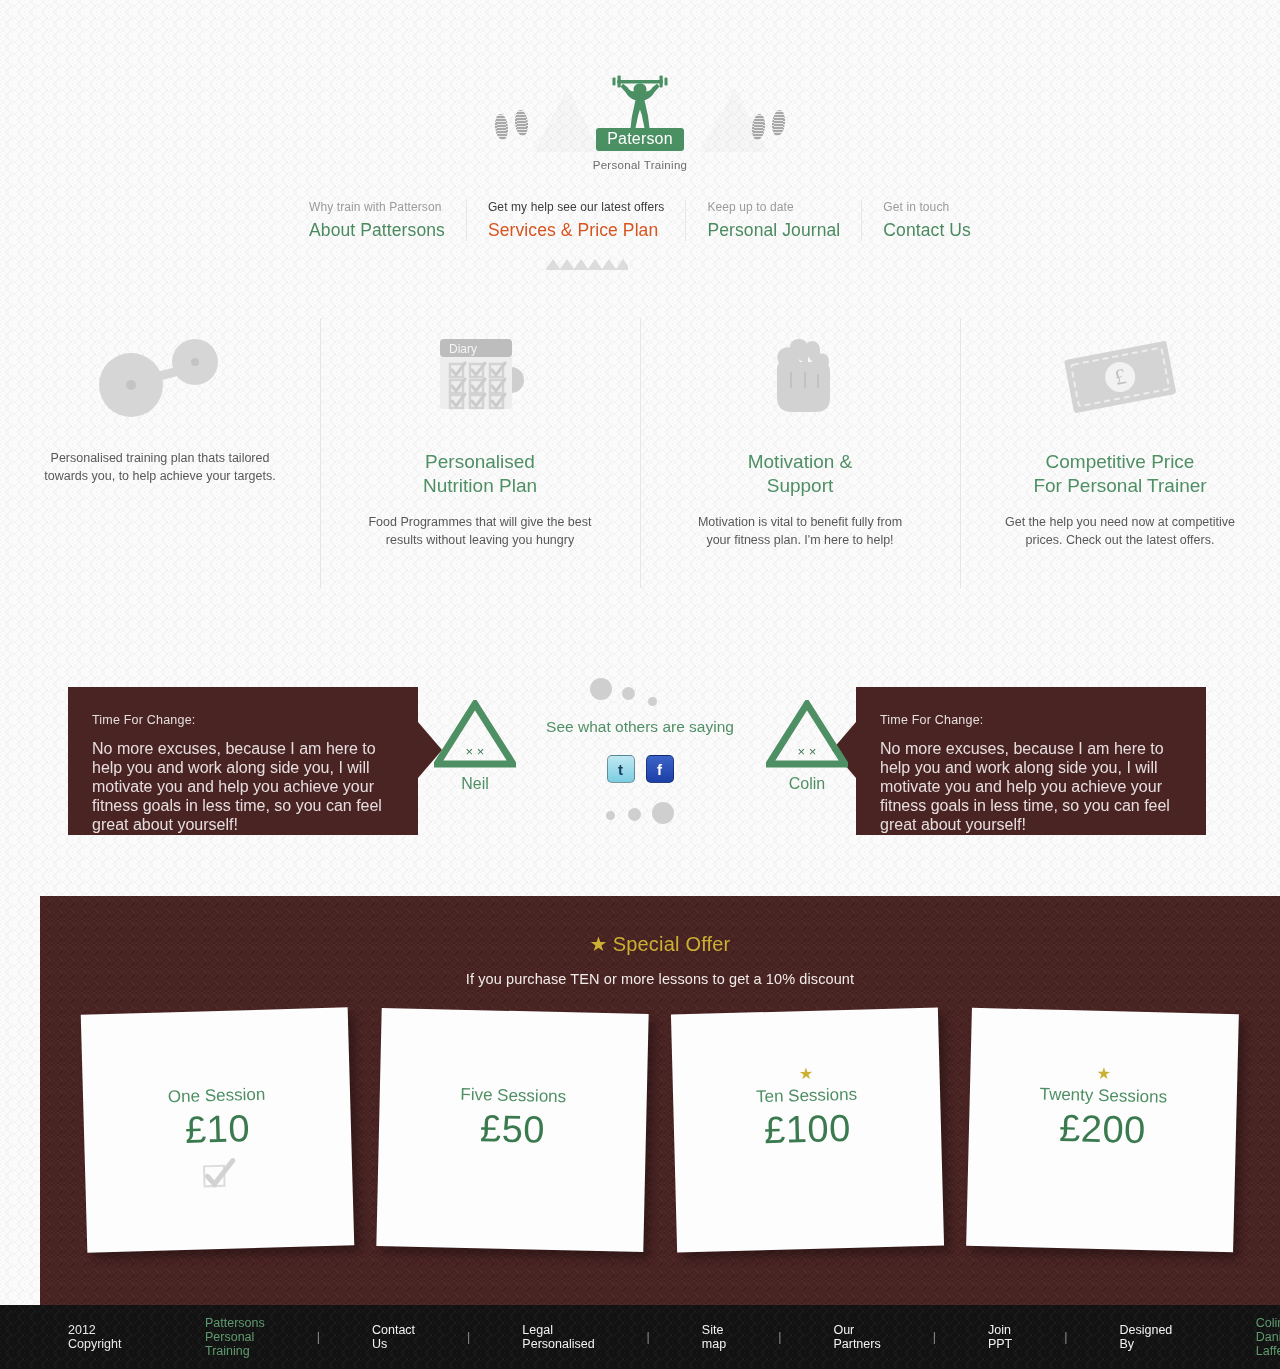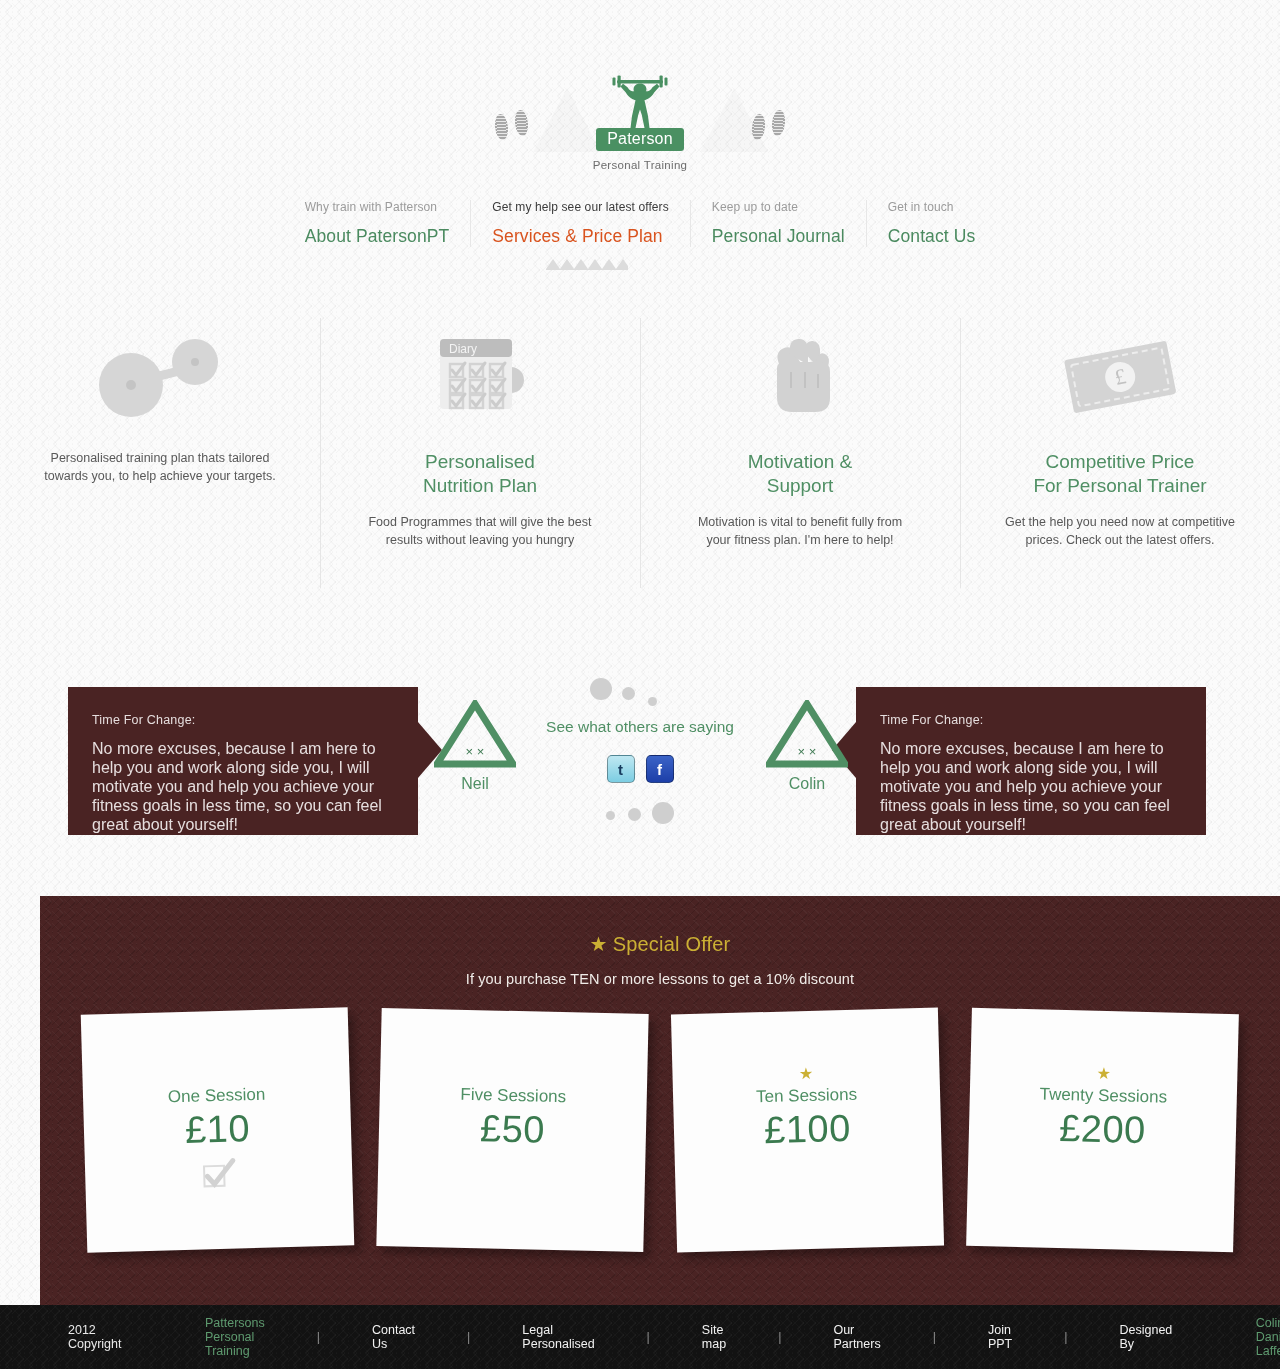--- a/index.html
+++ b/index.html
@@ -102,21 +102,21 @@
   .nav-item {
     padding: 0 21px;
     border-left: 1px solid #e7e7e7;
     cursor: pointer;
   }
   .nav-item:first-child { border-left: none; }
   .nav-kicker {
     display: block;
     font-size: 12px;
     color: #9b9b9b;
-    margin-bottom: 12px;
+    margin-bottom: 6px;
     letter-spacing: .1px;
   }
   .nav-kicker.active { color: #3b3b3b; }
   .nav-link {
     display: block;
     font-size: 17.5px;
     color: #4a8a5f;
     letter-spacing: .1px;
   }
   .nav-link.active { color: #d9531e; }
@@ -355,21 +355,21 @@
           <path d="M35 19 C29.5 19 25.5 21 22.5 15.2 L18 11.8 L15.5 14.6 L20.8 20.5 C24 26 28.5 27.5 30.5 28.2 L27 44 L25.5 56 L30.5 56 L33.2 43 L35 37.5 L36.8 43 L39.5 56 L44.5 56 L43 44 L39.5 28.2 C41.5 27.5 46 26 49.2 20.5 L54.5 14.6 L52 11.8 L47.5 15.2 C44.5 21 40.5 19 35 19 Z"></path>
         </g>
       </svg>
       <span class="logo-badge">Paterson</span>
       <span class="logo-sub">Personal Training</span>
     </div>
 
     <nav class="nav">
       <div class="nav-item">
         <span class="nav-kicker">Why train with Patterson</span>
-        <span class="nav-link">About PatersonPT</span>
+        <span class="nav-link">About Pattersons</span>
       </div>
       <div class="nav-item">
         <span class="nav-kicker active">Get my help see our latest offers</span>
         <span class="nav-link active">Services &amp; Price Plan</span>
       </div>
       <div class="nav-item">
         <span class="nav-kicker">Keep up to date</span>
         <span class="nav-link">Personal Journal</span>
       </div>
       <div class="nav-item">

